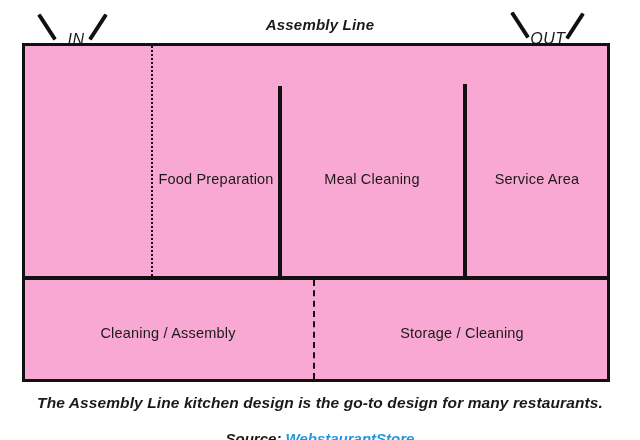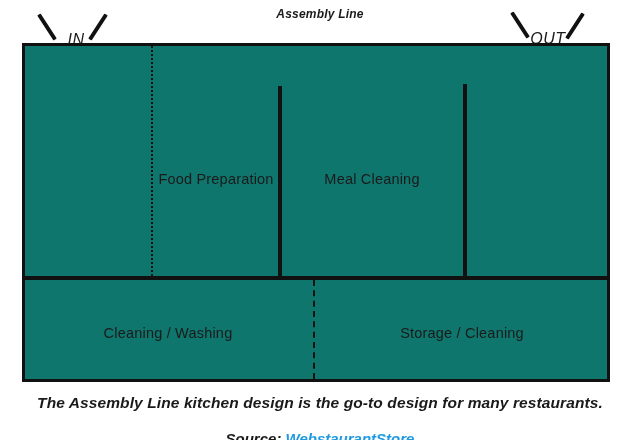--- a/index.html
+++ b/index.html
@@ -12,23 +12,23 @@
     position: relative;
     width: 640px;
     height: 440px;
     background: #ffffff;
     overflow: hidden;
   }
 
   
   .diagram-title {
     position: absolute;
-    left: 320px; top: 14px;
+    left: 320px; top: 24px;
     transform: translate(-50%, -50%);
-    font-size: 12px;
+    font-size: 15px;
     font-style: italic;
     font-weight: 600;
     letter-spacing: 0.2px;
     white-space: nowrap;
   }
   .door-label {
     position: absolute;
     transform: translate(-50%, -50%);
     font-size: 16px;
     font-style: italic;
@@ -52,21 +52,21 @@
   .door-mark.in-right  { left: 96px;  top: 12px; }
   .door-mark.out-left  { left: 518px; top: 10px; }
   .door-mark.out-right { left: 573px; top: 11px; }
 
   
   .floor-plan {
     position: absolute;
     left: 22px; top: 43px;
     width: 588px; height: 339px;
     border: 3px solid #111111;
-    background: #0f766e;
+    background: #f9a8d4;
   }
   .dotted-line {
     position: absolute;
     left: 126px; top: 0;
     width: 0; height: 230px;
     border-left: 2px dotted #111111;
   }
   .wall {
     position: absolute;
     width: 4px;
@@ -143,21 +143,22 @@
 
   <div class="floor-plan">
     <div class="dotted-line"></div>
     <div class="wall wall-1"></div>
     <div class="wall wall-2"></div>
     <div class="h-divider"></div>
     <div class="dashed-line"></div>
 
     <div class="zone-label zl-food">Food Preparation</div>
     <div class="zone-label zl-cooking">Meal Cleaning</div>
-    <div class="zone-label zl-clean">Cleaning / Washing</div>
+    <div class="zone-label zl-service">Service Area</div>
+    <div class="zone-label zl-clean">Cleaning / Assembly</div>
     <div class="zone-label zl-storage">Storage / Cleaning</div>
   </div>
 
   <div class="caption">
     <div class="caption-text">The Assembly Line kitchen design is the go-to design for many restaurants.</div>
     <div class="caption-source"><span>Source: </span><a class="source-link">WebstaurantStore</a></div>
   </div>
 
 </div>
 

